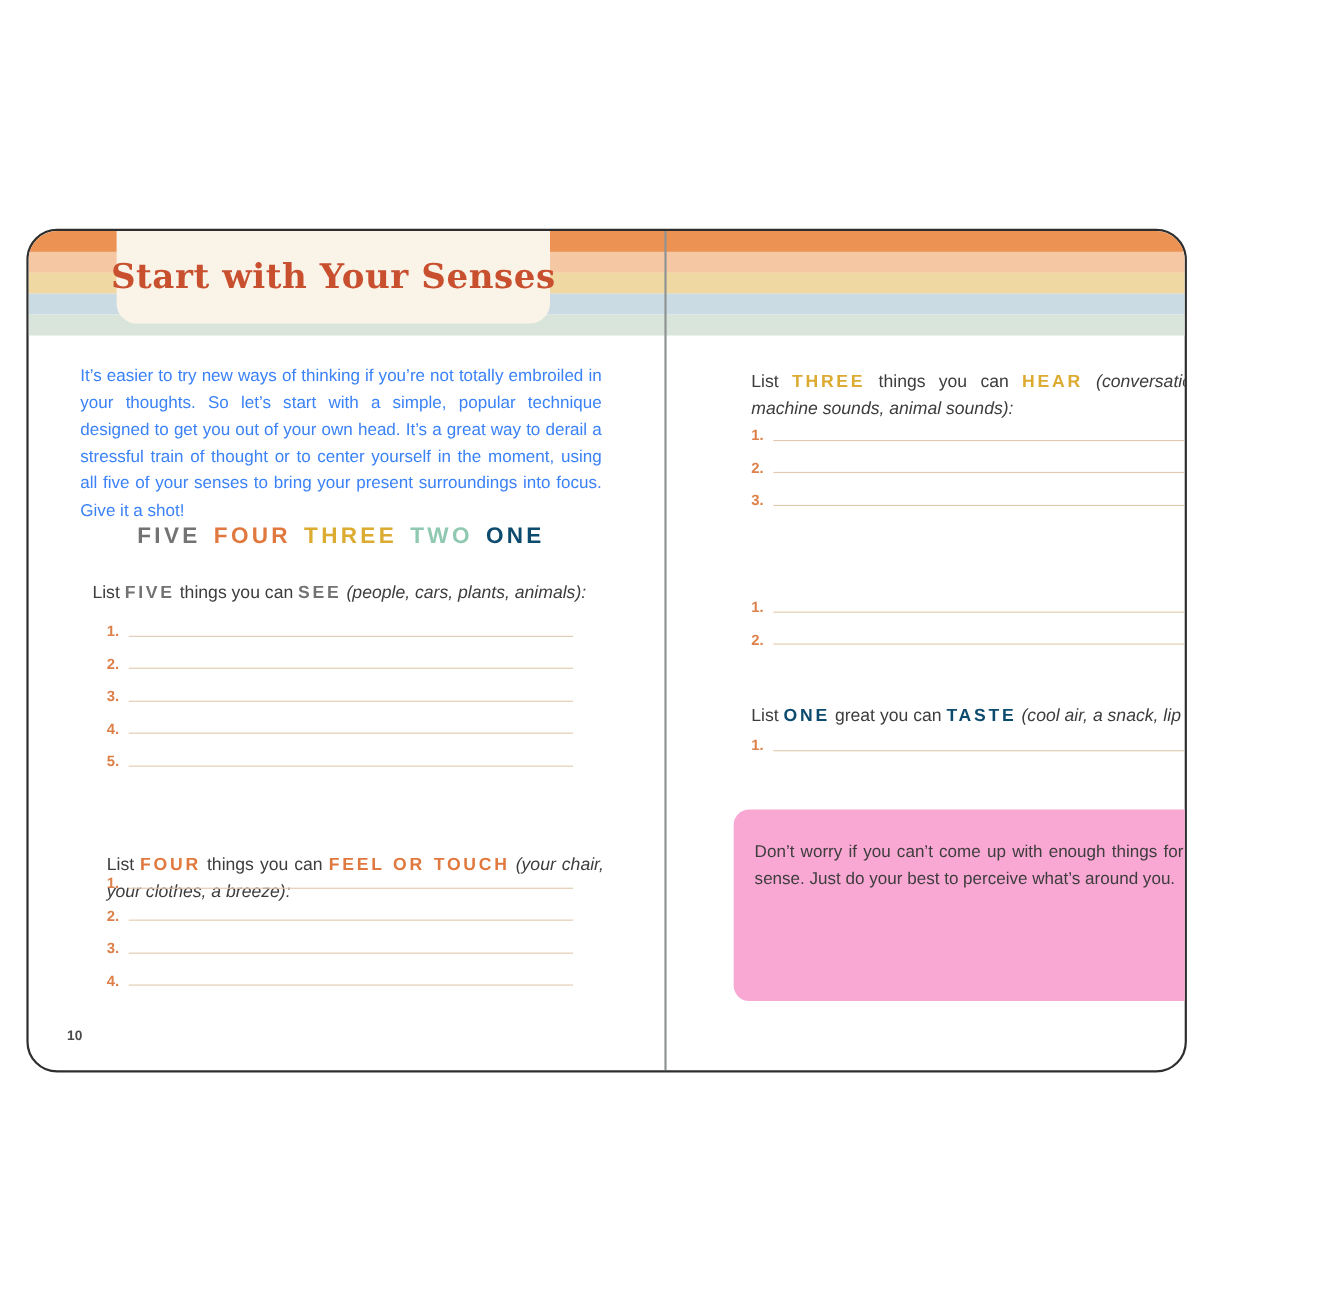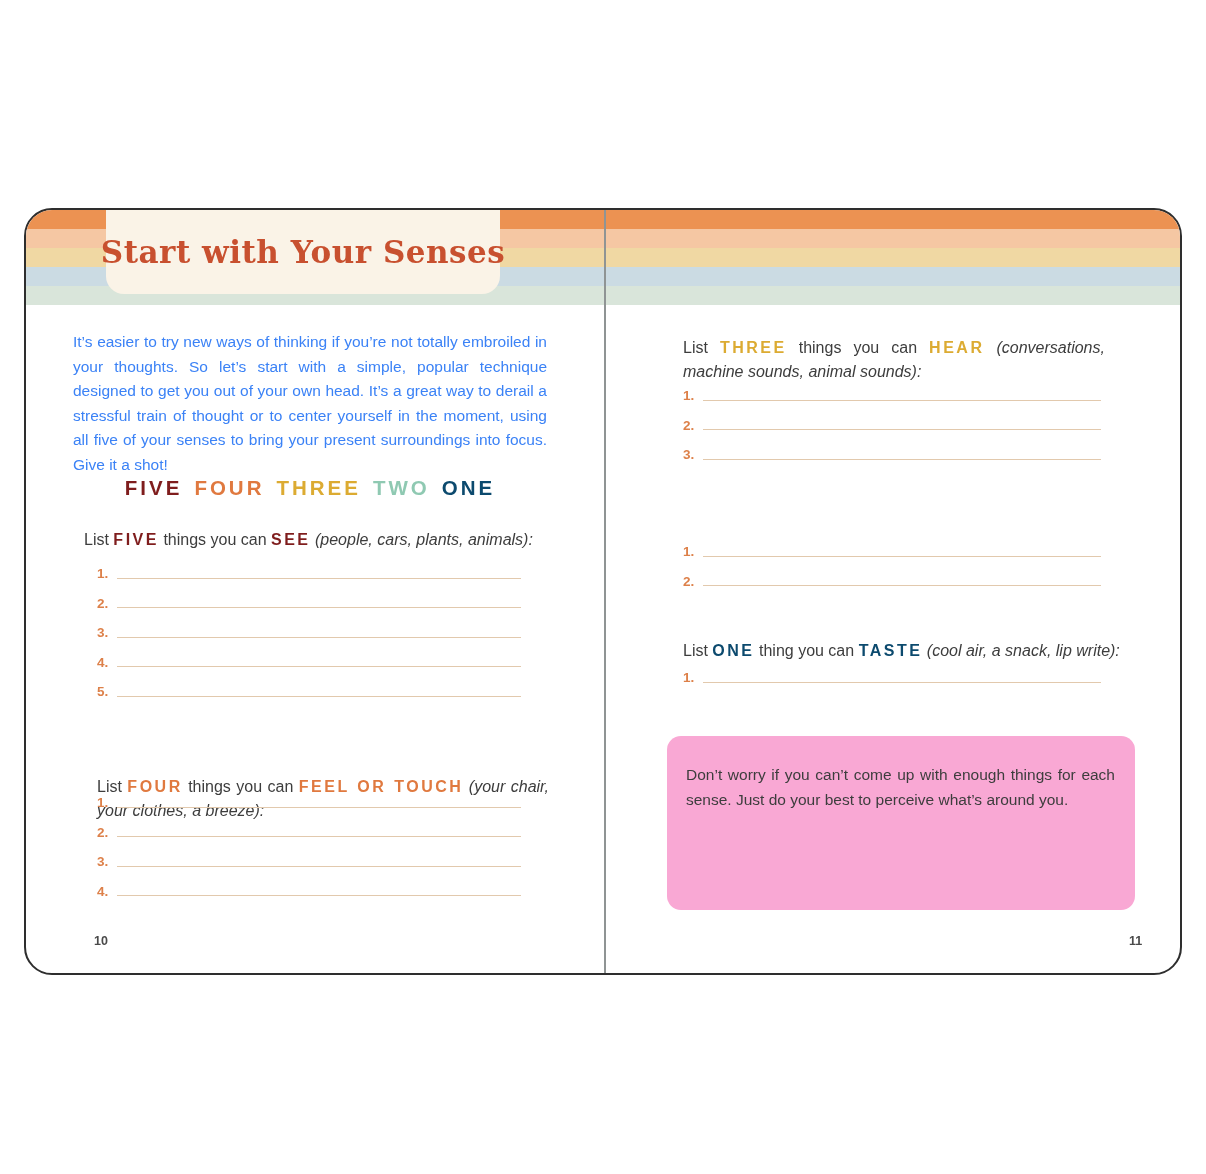--- a/index.html
+++ b/index.html
@@ -1,21 +1,21 @@
 <!DOCTYPE html>
 <html><head>
 <meta charset="utf-8">
 <style>
   html,body{margin:0;padding:0;}
   body{
     width:1206px;height:1174px;background:#ffffff;position:relative;
     font-family:"Liberation Sans", sans-serif;color:#3d3d3d;
   }
   .spread{
-    position:absolute;left:24px;top:208px;width:1158px;height:767px;
+    position:absolute;left:24px;top:208px;width:1055px;height:767px;
     box-sizing:border-box;border:2px solid #2e2e2e;border-radius:28px;
     background:#ffffff;overflow:hidden;
   }
   
   .stripe{position:absolute;left:0;right:0;height:19px;}
   .stripe.s1{top:0;background:#ec9252;}
   .stripe.s2{top:19px;background:#f5c7a3;}
   .stripe.s3{top:38px;background:#f0d8a3;}
   .stripe.s4{top:57px;background:#cbdbe3;}
   .stripe.s5{top:76px;background:#d9e5da;}
@@ -31,21 +31,21 @@
   }
   .intro{
     position:absolute;left:47px;top:120px;width:474px;
     font-size:15.5px;line-height:24.6px;text-align:justify;color:#3b82f6;
   }
   .countdown{
     position:absolute;left:47px;top:266px;width:474px;text-align:center;
     font-weight:bold;font-size:20.5px;letter-spacing:3px;white-space:nowrap;
   }
   .countdown span{margin:0 6px;}
-  .c-blue{color:#7f1d1d;}
+  .c-blue{color:#737373;}
   .c-orange{color:#e0793f;}
   .c-mustard{color:#dcab32;}
   .c-mint{color:#8fc9b2;}
   .c-peach{color:#0c4a6e;}
   .prompt{
     position:absolute;font-size:16px;line-height:24px;color:#3d3d3d;
   }
   .prompt.wrap{text-align:justify;}
   .kw{font-weight:bold;letter-spacing:2.5px;}
   .hint{font-style:italic;}
@@ -63,21 +63,21 @@
     box-sizing:border-box;background:#f9a8d4;border-radius:14px;
     padding:27px 20px 0 19px;
   }
   .note-box p{
     margin:0 0 12px 0;font-size:15.5px;line-height:24.5px;
     text-align:justify;color:#3d3d3d;
   }
   .pagenum{
     position:absolute;top:724px;font-weight:bold;font-size:12.5px;color:#4a4a4a;
   }
-  .pagenum.left{left:35px;margin-left:33px;}
+  .pagenum.left{left:35px;}
   .pagenum.right{left:1103px;}
 </style>
 </head>
 <body>
 
 <div class="spread">
 
   <div class="stripe s1"></div>
   <div class="stripe s2"></div>
   <div class="stripe s3"></div>
@@ -181,21 +181,21 @@
       </div>
     <div class="row">
         <span class="num">2.</span>
         <span class="line"></span>
       </div>
   </div>
 
   <div class="prompt" style="left:657px;top:429px;width:430px;white-space:nowrap;">
     <span>List</span>
     <span class="kw c-peach">ONE</span>
-    <span>thing you can</span>
+    <span>great you can</span>
     <span class="kw c-peach">TASTE</span>
     <span class="hint">(cool air, a snack, lip write):</span>
   </div>
   <div class="rows" style="left:657px;top:447px;width:418px;">
     <div class="row">
         <span class="num">1.</span>
         <span class="line"></span>
       </div>
   </div>
 

